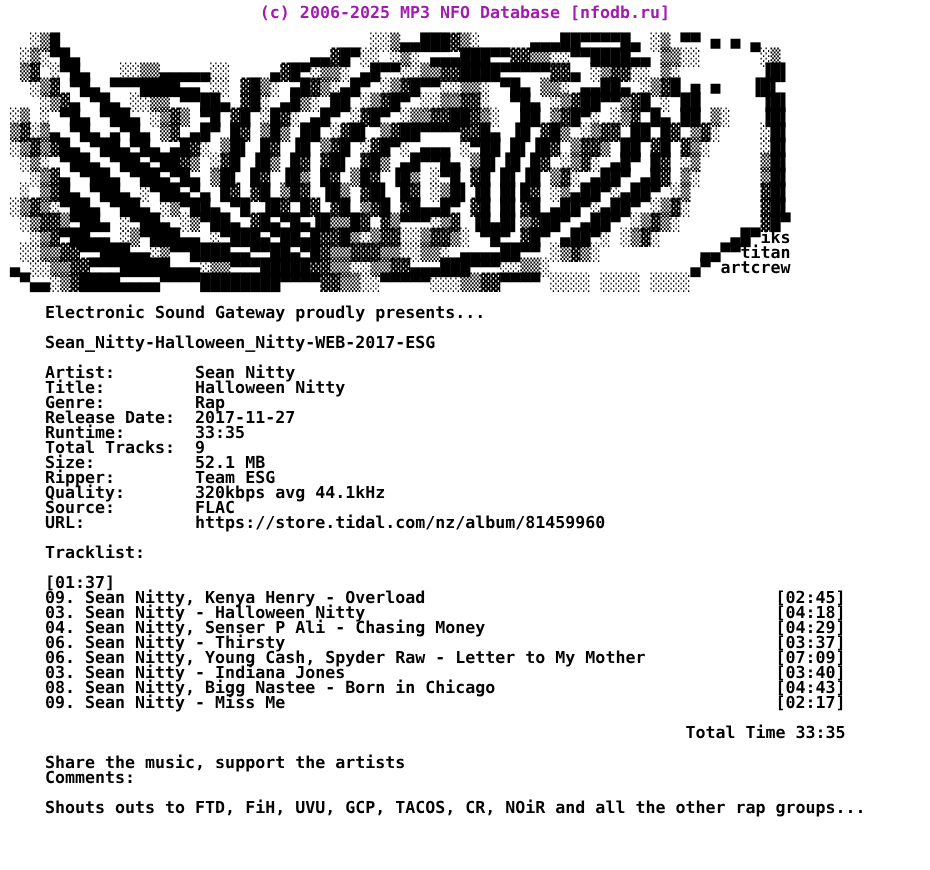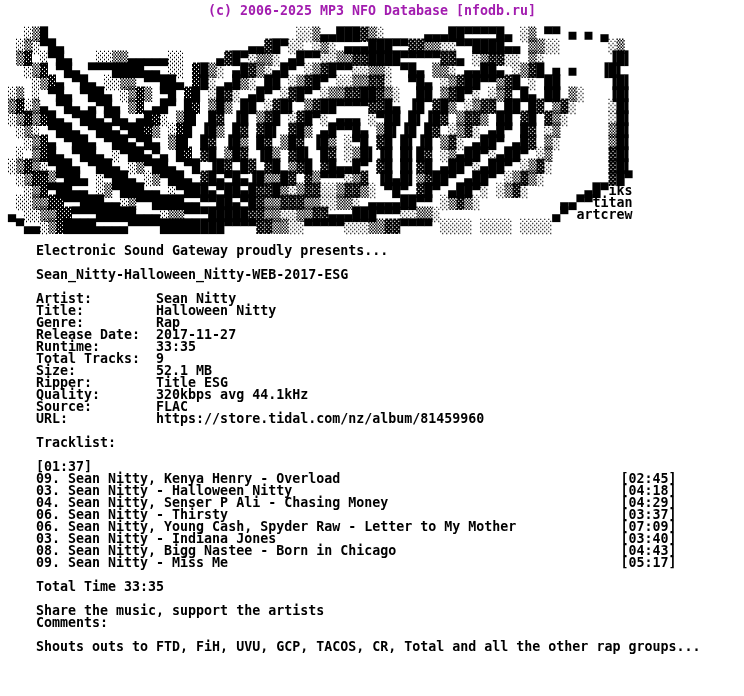--- a/index.html
+++ b/index.html
@@ -17,21 +17,21 @@
   .header-line{height:12px;text-align:center;white-space:pre;}
   .art{
     margin:0;
     font:inherit;
     line-height:12px;
     white-space:pre;
     height:204px;
   }
   .meta-row .lbl{display:inline-block;width:15ch;}
   .trk{width:80ch;display:flex;justify-content:space-between;}
-  .right80{width:80ch;text-align:left;}
+  .right80{width:80ch;text-align:right;}
 </style>
 </head>
 <body>
 
 <div class="page">
 
   <div class="header-line" style="color:#a21caf">(c) 2006-2025 MP3 NFO Database [nfodb.ru]</div>
   <div class="sp"></div>
 
   <pre class="art">  ░▒█                               ░░▒▄▄███▓▒░     ▄▄▄██▀▀▀▀█▄ ░▒ ▀▀ ■ ■ ▄
@@ -59,42 +59,42 @@
   <div class="line">Sean_Nitty-Halloween_Nitty-WEB-2017-ESG</div>
   <div class="sp"></div>
 
   <div class="line meta-row"><span class="lbl">Artist:</span><span>Sean Nitty</span></div>
   <div class="line meta-row"><span class="lbl">Title:</span><span>Halloween Nitty</span></div>
   <div class="line meta-row"><span class="lbl">Genre:</span><span>Rap</span></div>
   <div class="line meta-row"><span class="lbl">Release Date:</span><span>2017-11-27</span></div>
   <div class="line meta-row"><span class="lbl">Runtime:</span><span>33:35</span></div>
   <div class="line meta-row"><span class="lbl">Total Tracks:</span><span>9</span></div>
   <div class="line meta-row"><span class="lbl">Size:</span><span>52.1 MB</span></div>
-  <div class="line meta-row"><span class="lbl">Ripper:</span><span>Title ESG</span></div>
+  <div class="line meta-row"><span class="lbl">Ripper:</span><span>Team ESG</span></div>
   <div class="line meta-row"><span class="lbl">Quality:</span><span>320kbps avg 44.1kHz</span></div>
   <div class="line meta-row"><span class="lbl">Source:</span><span>FLAC</span></div>
   <div class="line meta-row"><span class="lbl">URL:</span><span>https://store.tidal.com/nz/album/81459960</span></div>
   <div class="sp"></div>
 
   <div class="line">Tracklist:</div>
   <div class="sp"></div>
 
   <div class="line trk"><span>[01:37]</span></div>
   <div class="line trk"><span>09. Sean Nitty, Kenya Henry - Overload</span><span>[02:45]</span></div>
   <div class="line trk"><span>03. Sean Nitty - Halloween Nitty</span><span>[04:18]</span></div>
   <div class="line trk"><span>04. Sean Nitty, Senser P Ali - Chasing Money</span><span>[04:29]</span></div>
   <div class="line trk"><span>06. Sean Nitty - Thirsty</span><span>[03:37]</span></div>
   <div class="line trk"><span>06. Sean Nitty, Young Cash, Spyder Raw - Letter to My Mother</span><span>[07:09]</span></div>
   <div class="line trk"><span>03. Sean Nitty - Indiana Jones</span><span>[03:40]</span></div>
   <div class="line trk"><span>08. Sean Nitty, Bigg Nastee - Born in Chicago</span><span>[04:43]</span></div>
-  <div class="line trk"><span>09. Sean Nitty - Miss Me</span><span>[05:17]</span></div>
+  <div class="line trk"><span>09. Sean Nitty - Miss Me</span><span>[02:17]</span></div>
   <div class="sp"></div>
 
   <div class="line right80">Total Time 33:35</div>
   <div class="sp"></div>
 
   <div class="line">Share the music, support the artists</div>
   <div class="line">Comments:</div>
   <div class="sp"></div>
 
-  <div class="line">Shouts outs to FTD, FiH, UVU, GCP, TACOS, CR, Total and all the other rap groups...</div>
+  <div class="line">Shouts outs to FTD, FiH, UVU, GCP, TACOS, CR, NOiR and all the other rap groups...</div>
 
 </div>
 
 </body></html>

